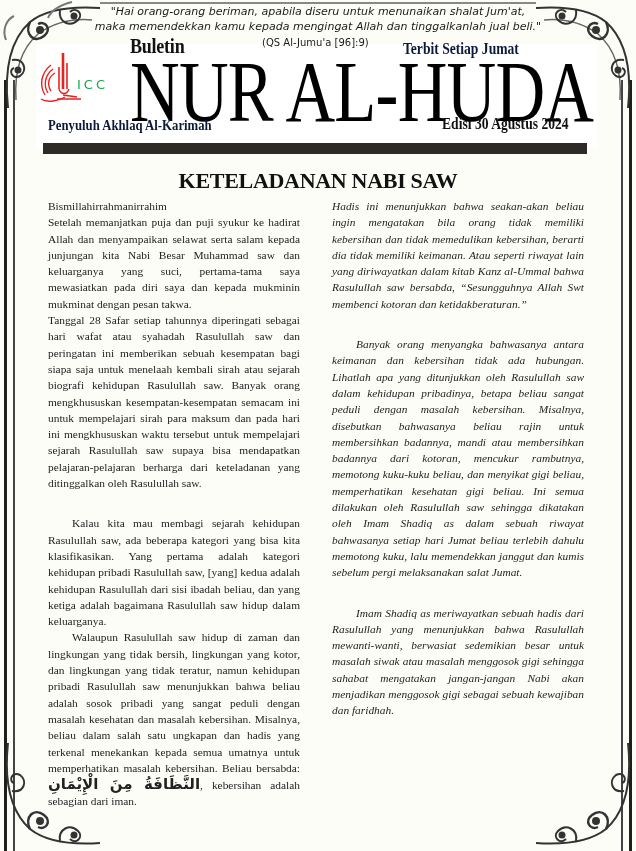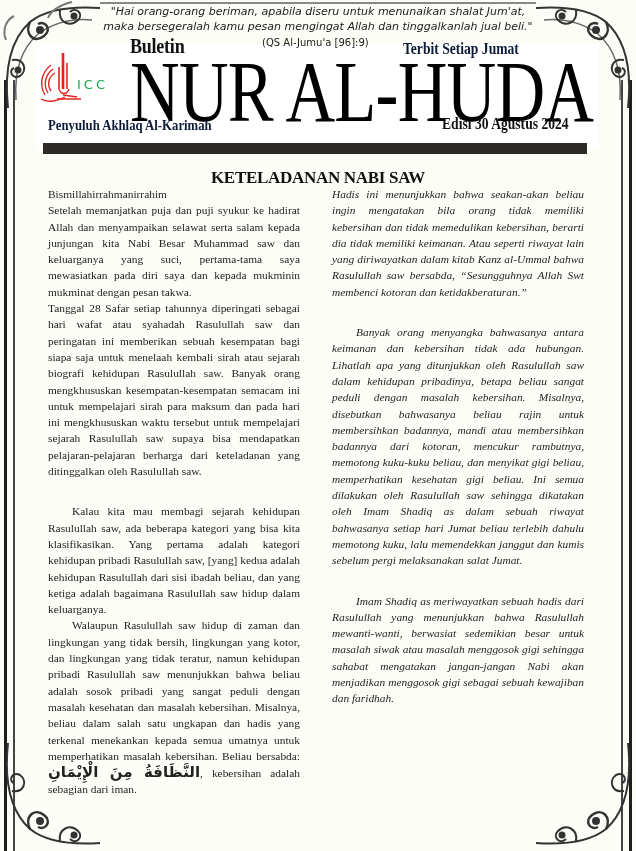--- a/index.html
+++ b/index.html
@@ -75,25 +75,25 @@
   }
   .logo svg { width: 100%; height: 100%; }
 
   .dark-bar {
     position: absolute; top: 143px; left: 43px; width: 544px; height: 11px;
     background: #2d2a28;
   }
   .article-title {
     position: absolute; top: 168px; left: 0; right: 0; text-align: center;
     font-family: "Liberation Serif", serif; font-weight: bold;
-    font-size: 17px; color: #111; letter-spacing: -0.3px;
+    font-size: 22px; color: #111; letter-spacing: -0.3px;
   }
 
   .col {
-    position: absolute; top: 186px; width: 252px;
+    position: absolute; top: 198px; width: 252px;
     font-family: "Liberation Serif", serif;
     font-size: 11.4px; line-height: 16.3px; color: #222;
     text-align: justify;
   }
   .col-left { left: 48px; }
   .col-right { left: 332px; font-style: italic; }
   .col p { margin: 0; }
   .col p.indent { text-indent: 24px; }
   .col p.gap { margin-top: 24px; }
   .arabic {
@@ -153,21 +153,21 @@
     <path d="M60 10 C 58 22, 70 28, 78 20 C 84 14, 76 6, 70 12"></path>
     <path d="M12 60 C 24 58, 28 70, 20 76 C 12 80, 8 70, 14 68"></path>
     <circle cx="40" cy="30" r="3" fill="#333"></circle>
     <circle cx="74" cy="16" r="2.5" fill="#333"></circle>
   </svg>
 </div>
 
 <div class="header-panel"></div>
 <div class="verse">
   <div>"Hai orang-orang beriman, apabila diseru untuk menunaikan shalat Jum'at,</div>
-  <div>maka bersegeralah kamu pesan mengingat Allah dan tinggalkanlah jual beli."</div>
+  <div>maka memendekkan kamu kepada mengingat Allah dan tinggalkanlah jual beli."</div>
 </div>
 <div class="verse-ref">(QS Al-Jumu'a [96]:9)</div>
 
 <div class="logo">
   <svg viewBox="0 0 90 56">
     <g fill="none" stroke="#e52420" stroke-width="1.4">
       <path d="M8 46 C 2 36, 4 24, 14 16"></path>
       <path d="M11 44 C 6 36, 8 26, 16 20"></path>
       <path d="M14 42 C 10 36, 11 28, 18 24"></path>
       <path d="M4 50 C 10 54, 22 52, 28 48"></path>

